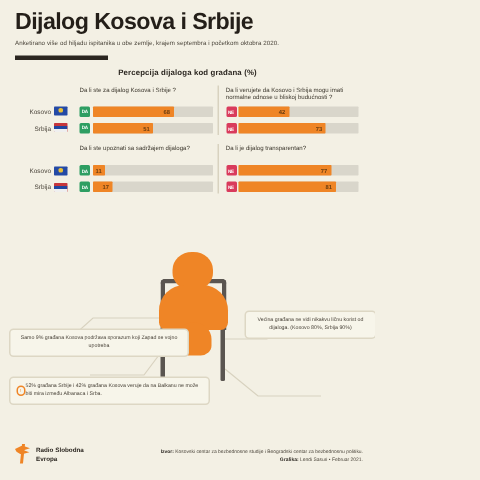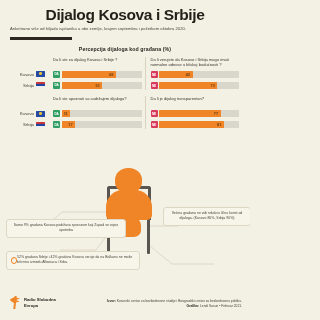--- a/index.html
+++ b/index.html
@@ -10,21 +10,21 @@
     color:#3a352b;
     overflow:hidden;
     position:relative;
   }
   .wrap{position:relative;width:250px;height:320px;}
 
   
   .header{padding:7px 10px 0 10px;}
   .title{
     font-size:15.5px;font-weight:bold;letter-spacing:-0.4px;
-    color:#241f19;line-height:1.05;margin:0;text-align:center;
+    color:#241f19;line-height:1.05;margin:0;
   }
   .subtitle{
     font-size:4.1px;color:#4a443a;margin-top:4px;line-height:1.2;
     letter-spacing:0.05px;
   }
   .rule{width:62px;height:2.4px;background:#2b2620;margin-top:5px;}
 
   
   .chart{position:relative;margin-top:6px;padding:0 8px;}
   .chart-title{

